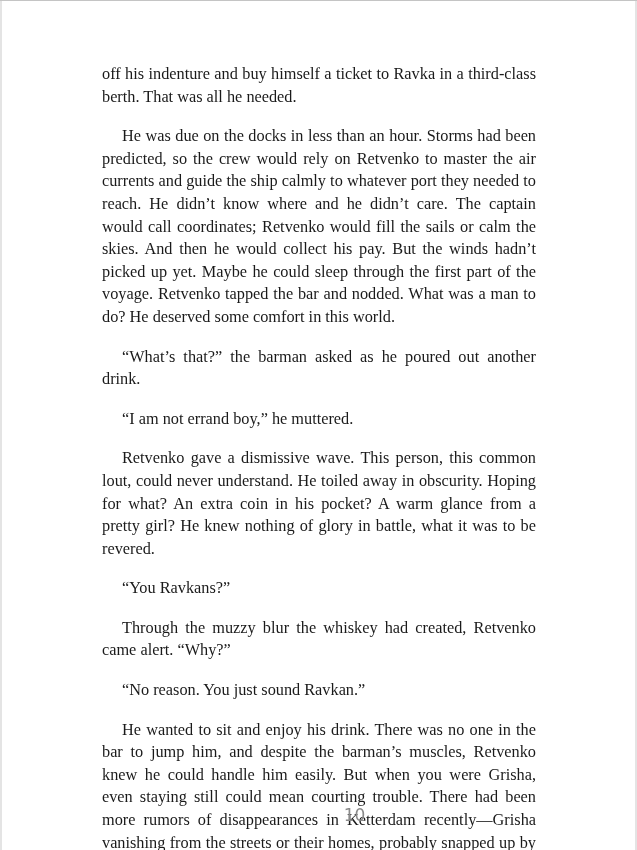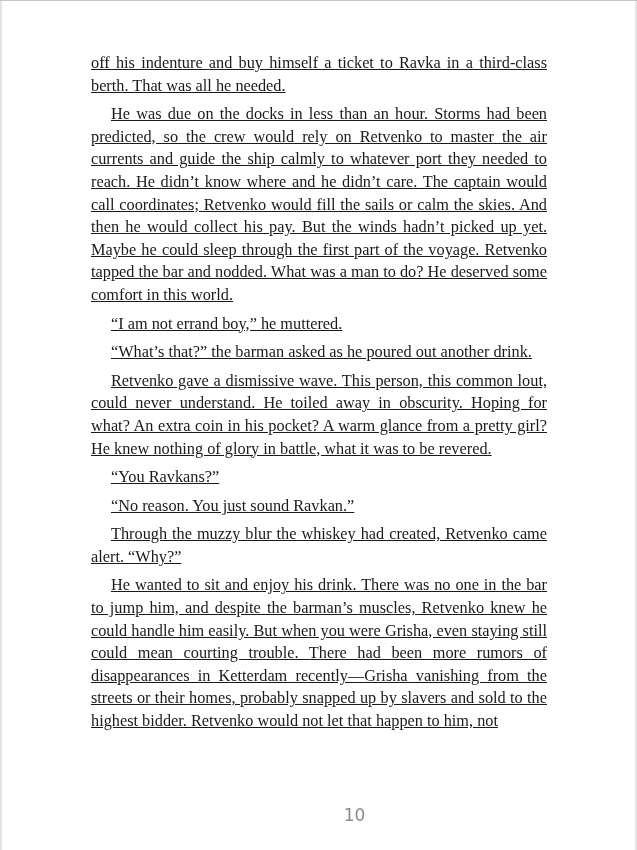--- a/index.html
+++ b/index.html
@@ -35,23 +35,22 @@
       left: 85px;
       top: 45px;
       width: 468px;
       font-family: "Liberation Serif", serif;
       font-size: 16.3px;
       line-height: 22.6px;
       color: #1a1a1a;
       text-align: justify;
     }
     .page p {
-      margin: 6px;
+      margin: 17px;
       text-indent: 20px;
-      text-decoration: underline;
     }
     .page p.no-indent {
       text-indent: 0;
     }
     .page-number {
       position: absolute;
       left: 0;
       width: 637px;
       top: 804px;
       text-align: center;
@@ -64,23 +63,23 @@
 </head>
 <body>
 
 <div class="viewer">
   <div class="edge-left"></div>
   <div class="edge-right"></div>
 
   <div class="page">
     <p class="no-indent">off his indenture and buy himself a ticket to Ravka in a third-class berth. That was all he needed.</p>
     <p>He was due on the docks in less than an hour. Storms had been predicted, so the crew would rely on Retvenko to master the air currents and guide the ship calmly to whatever port they needed to reach. He didn’t know where and he didn’t care. The captain would call coordinates; Retvenko would fill the sails or calm the skies. And then he would collect his pay. But the winds hadn’t picked up yet. Maybe he could sleep through the first part of the voyage. Retvenko tapped the bar and nodded. What was a man to do? He deserved some comfort in this world.</p>
+    <p>“What’s that?” the barman asked as he poured out another drink.</p>
     <p>“I am not errand boy,” he muttered.</p>
-    <p>“What’s that?” the barman asked as he poured out another drink.</p>
     <p>Retvenko gave a dismissive wave. This person, this common lout, could never understand. He toiled away in obscurity. Hoping for what? An extra coin in his pocket? A warm glance from a pretty girl? He knew nothing of glory in battle, what it was to be revered.</p>
     <p>“You Ravkans?”</p>
+    <p>Through the muzzy blur the whiskey had created, Retvenko came alert. “Why?”</p>
     <p>“No reason. You just sound Ravkan.”</p>
-    <p>Through the muzzy blur the whiskey had created, Retvenko came alert. “Why?”</p>
     <p>He wanted to sit and enjoy his drink. There was no one in the bar to jump him, and despite the barman’s muscles, Retvenko knew he could handle him easily. But when you were Grisha, even staying still could mean courting trouble. There had been more rumors of disappearances in Ketterdam recently—Grisha vanishing from the streets or their homes, probably snapped up by slavers and sold to the highest bidder. Retvenko would not let that happen to him, not</p>
   </div>
 
   <div class="page-number">10</div>
 </div>
 
 </body></html>

